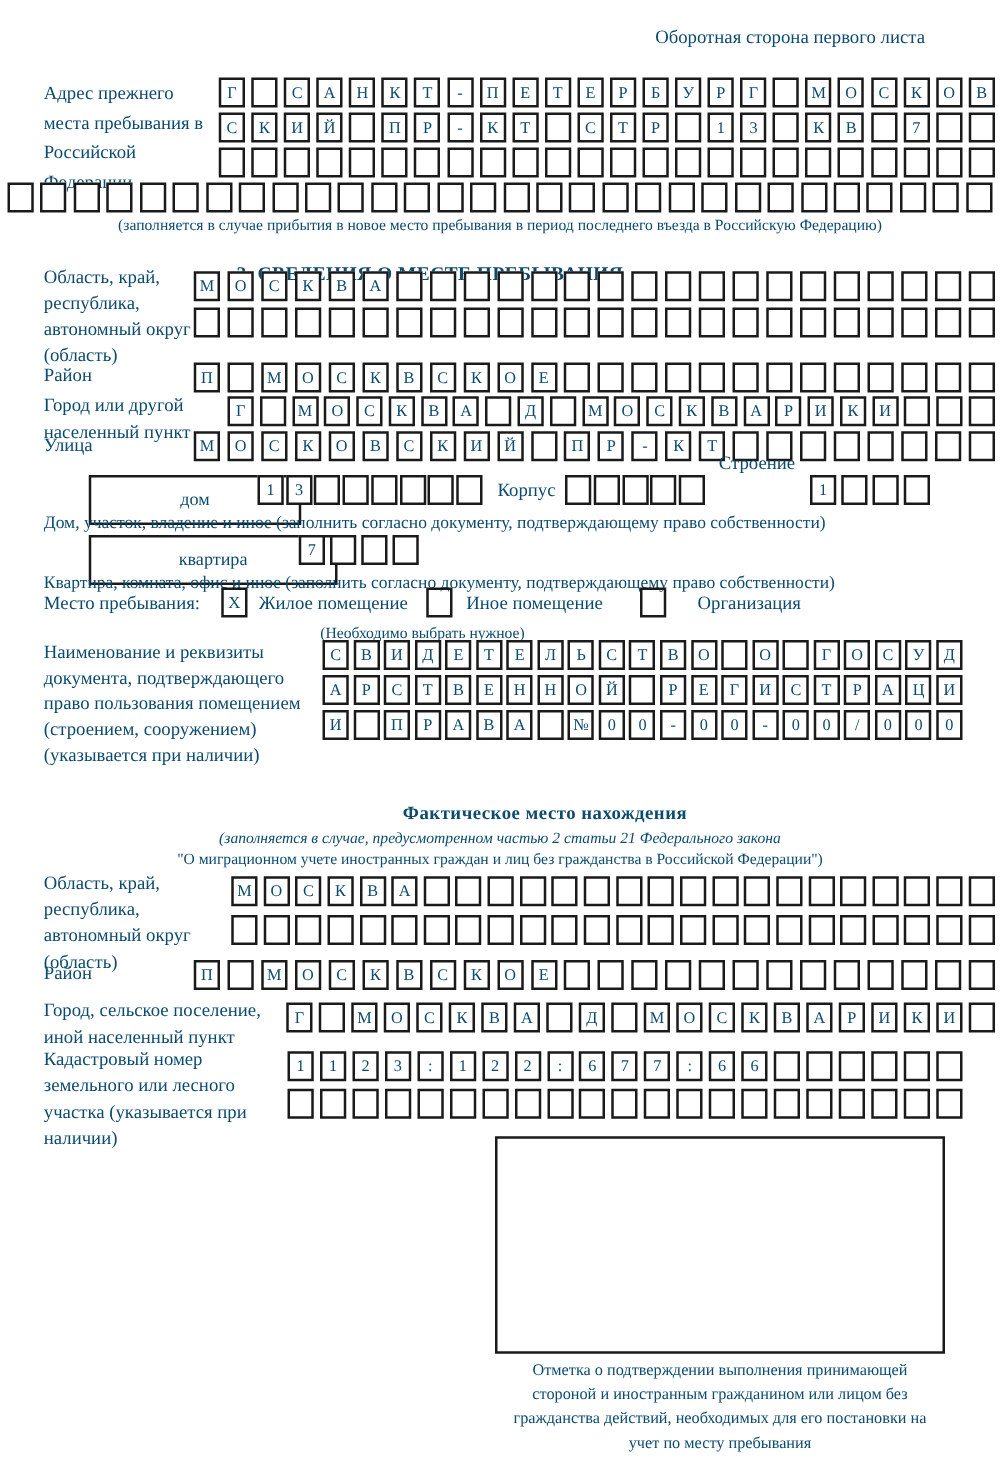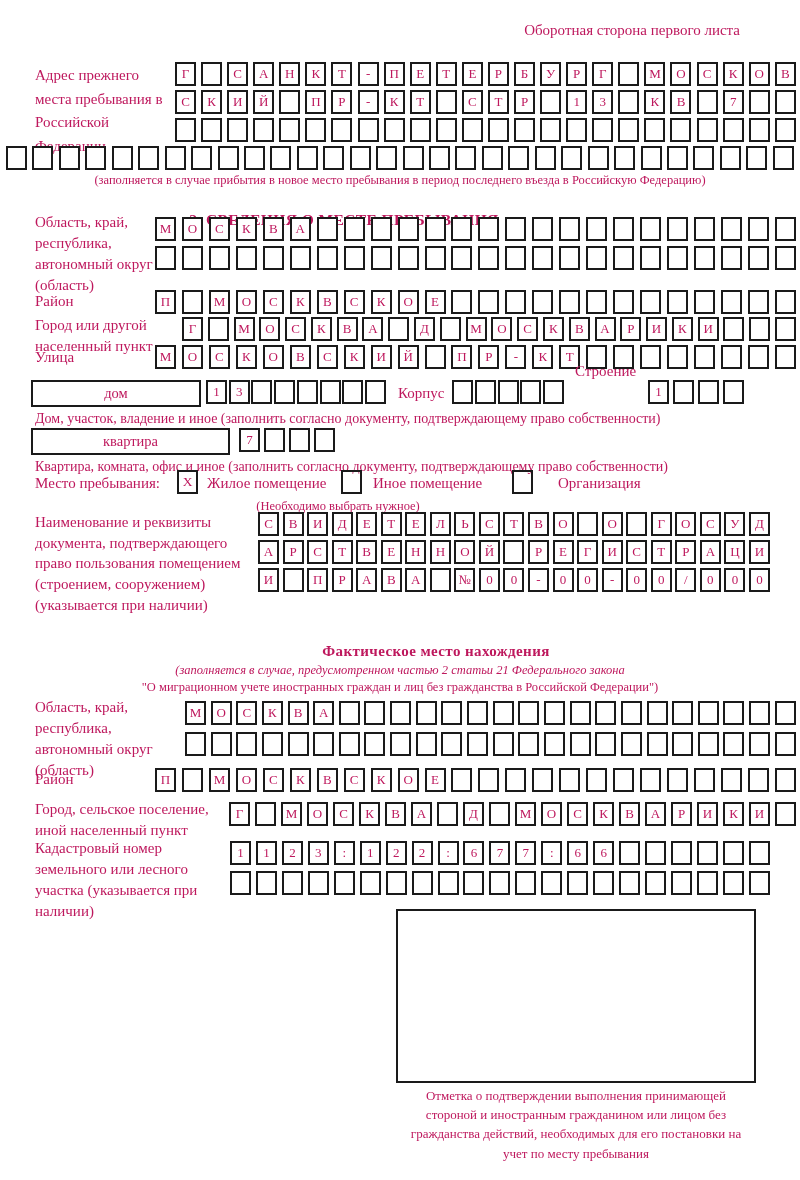--- a/index.html
+++ b/index.html
@@ -1,32 +1,32 @@
 <!DOCTYPE html>
 <html><head>
 <meta charset="utf-8">
 <style>
   html,body{margin:0;padding:0;background:#fff;}
   .page{
     position:relative;width:800px;height:1180px;background:#fff;
-    font-family:"Liberation Serif","DejaVu Serif",serif;color:#be185d;overflow:hidden;
+    font-family:"Liberation Serif","DejaVu Serif",serif;color:#0c4a6e;overflow:hidden;
   }
   .lbl{position:absolute;font-size:15px;line-height:21px;}
   .note{position:absolute;font-size:12.5px;text-align:center;line-height:16px;}
   .title{position:absolute;font-weight:bold;text-align:center;font-size:15.5px;letter-spacing:.4px;}
   .boxrow{position:absolute;display:flex;justify-content:space-between;}
   .cell{
     flex:none;width:21px;height:24px;border:2px solid #1a1a1a;box-sizing:border-box;
     display:flex;align-items:center;justify-content:center;
     font-family:"Liberation Serif","DejaVu Serif",serif;font-size:13px;background:#fff;
   }
   .cbox{position:absolute;width:21px;height:24px;border:2px solid #1a1a1a;box-sizing:border-box;
     display:flex;align-items:center;justify-content:center;font-size:13.5px;}
-  .widebox{position:absolute;height:27px;border:2px solid #1a1a1a;box-sizing:border-box;
-    display:flex;align-items:center;justify-content:center;font-size:14.5px;background:#fff;}
+  .widebox{position:absolute;height:40px;border:2px solid #1a1a1a;box-sizing:border-box;
+    display:flex;align-items:center;justify-content:center;font-size:14.5px;background:#fff;margin-left:40px;}
   .stampbox{position:absolute;left:396px;top:909px;width:360px;height:174px;
     border:2.5px solid #1a1a1a;box-sizing:border-box;background:#fff;}
   .caption{position:absolute;font-size:13px;line-height:19.2px;text-align:center;}
 </style>
 </head>
 <body>
 
 <div class="page">
 
   <div class="lbl" style="top:20px;right:60px;font-size:15px;">Оборотная сторона первого листа</div>

